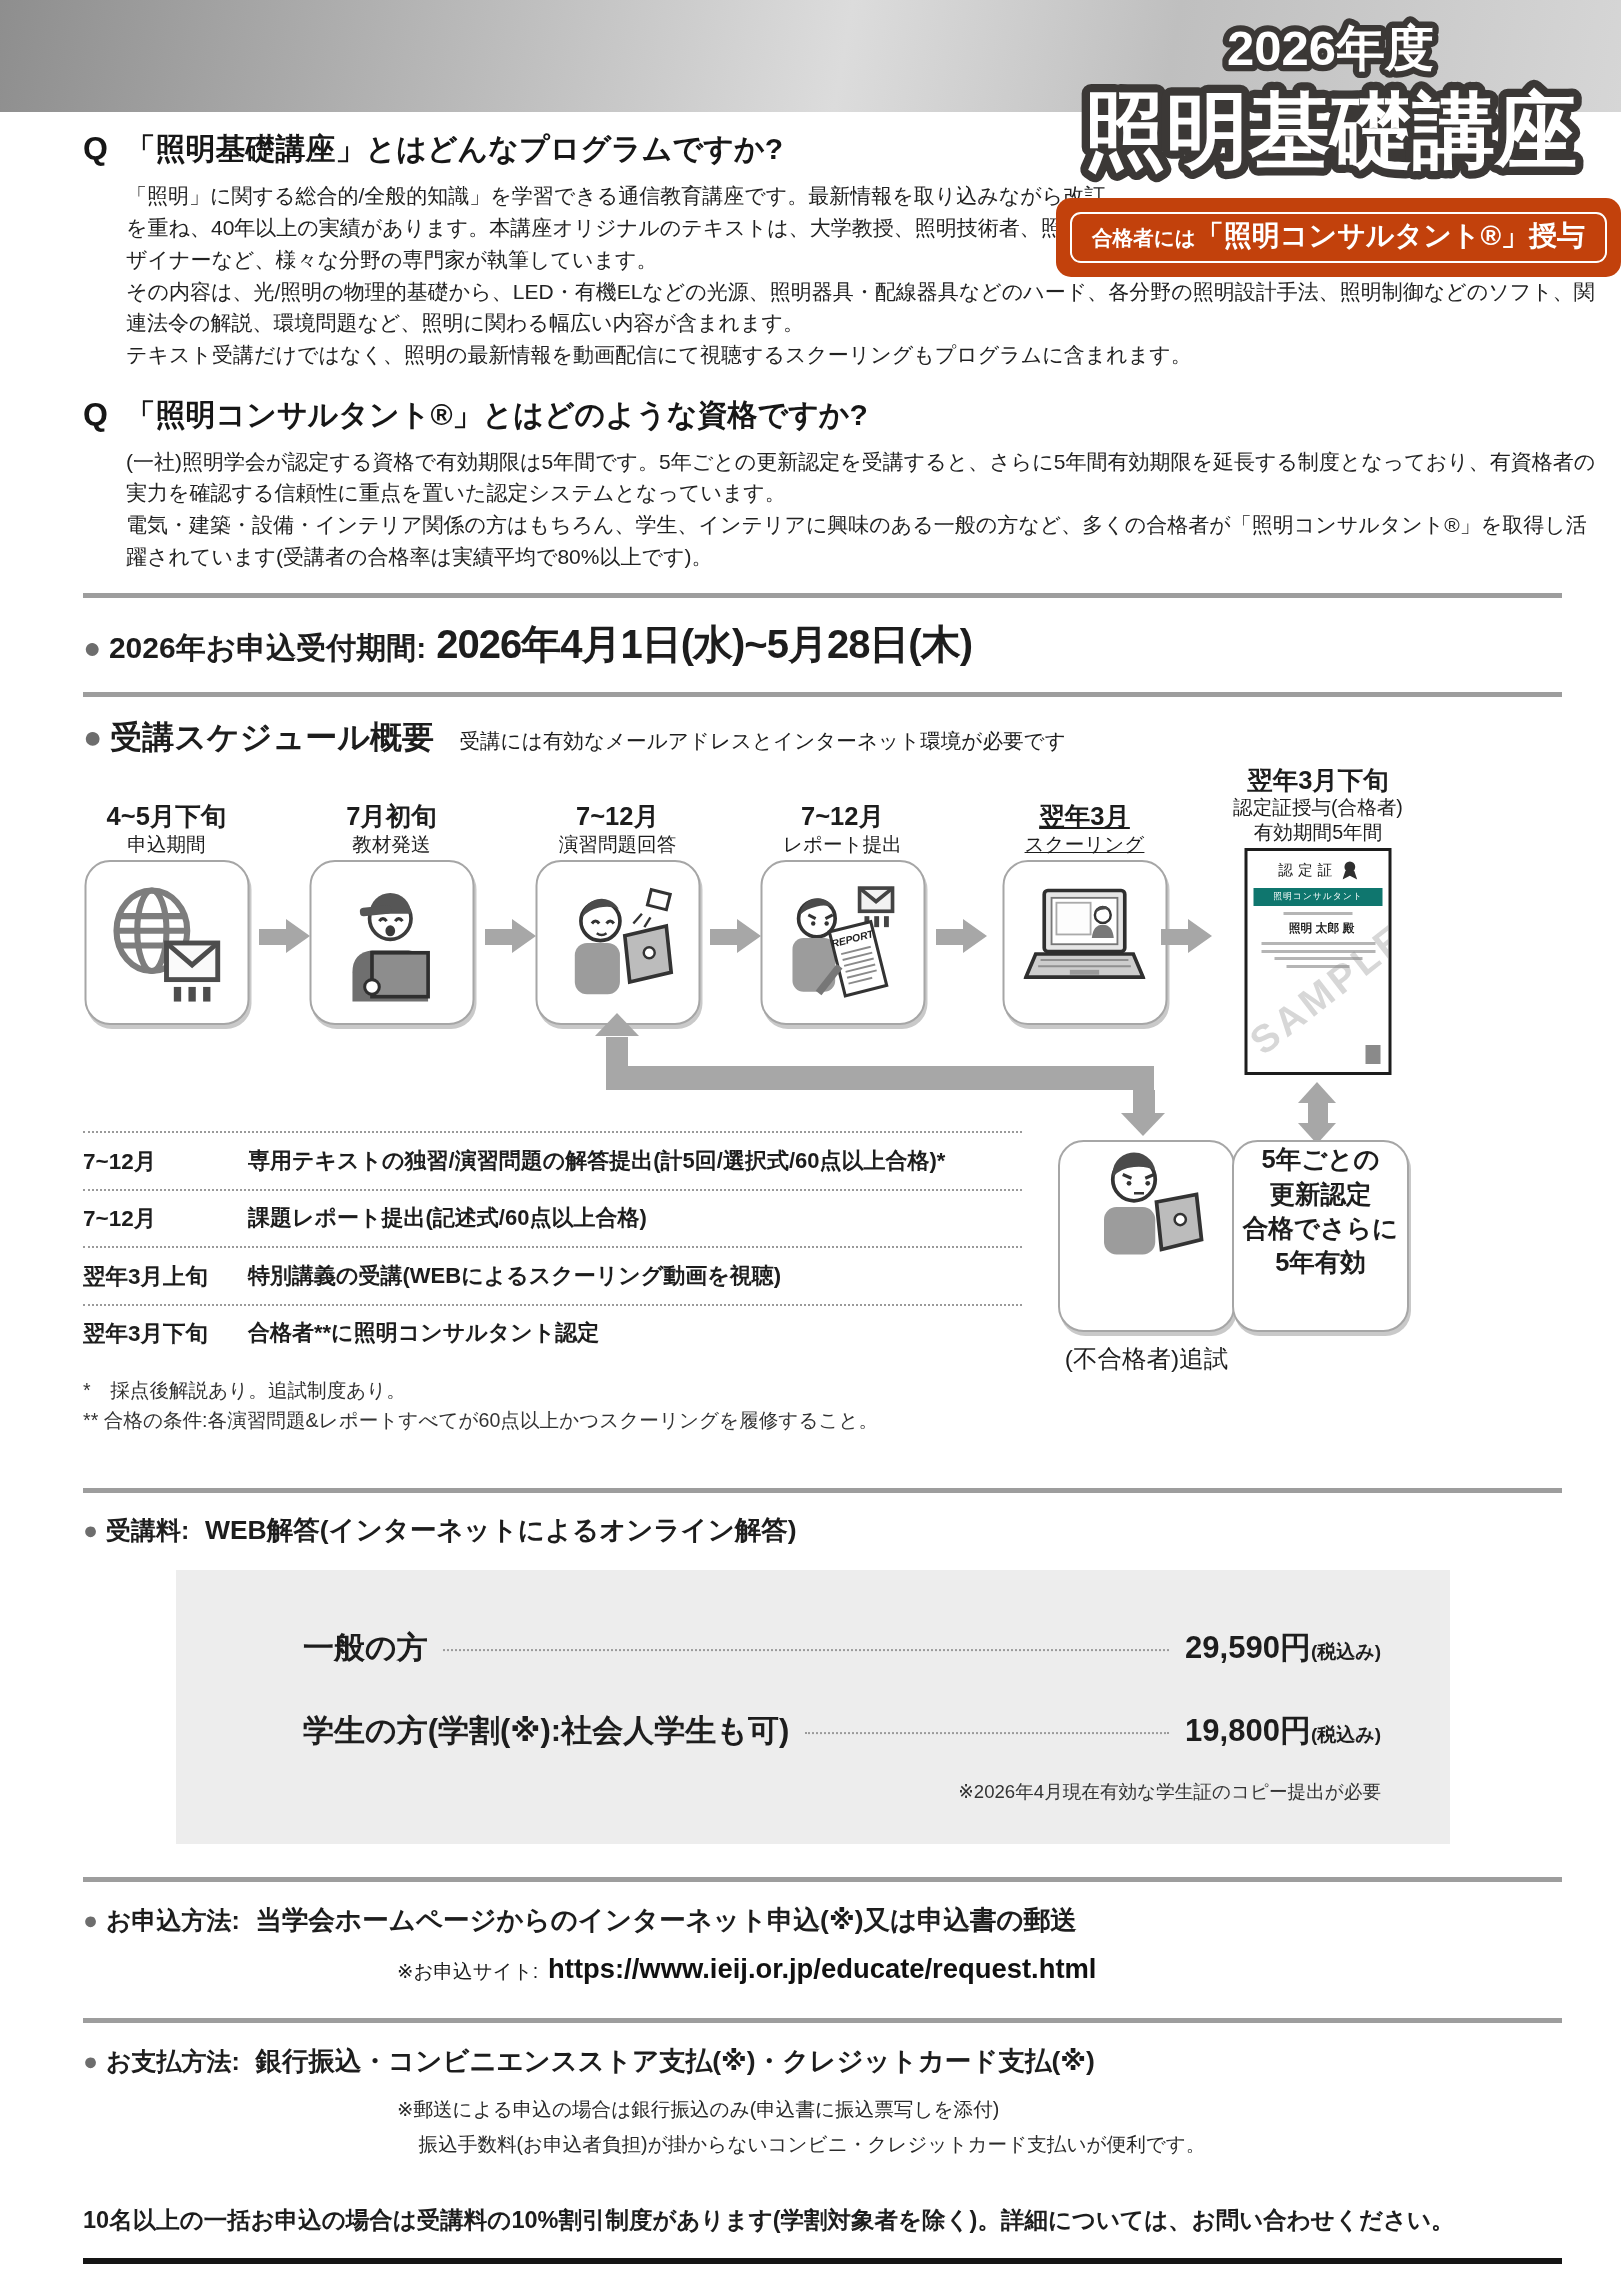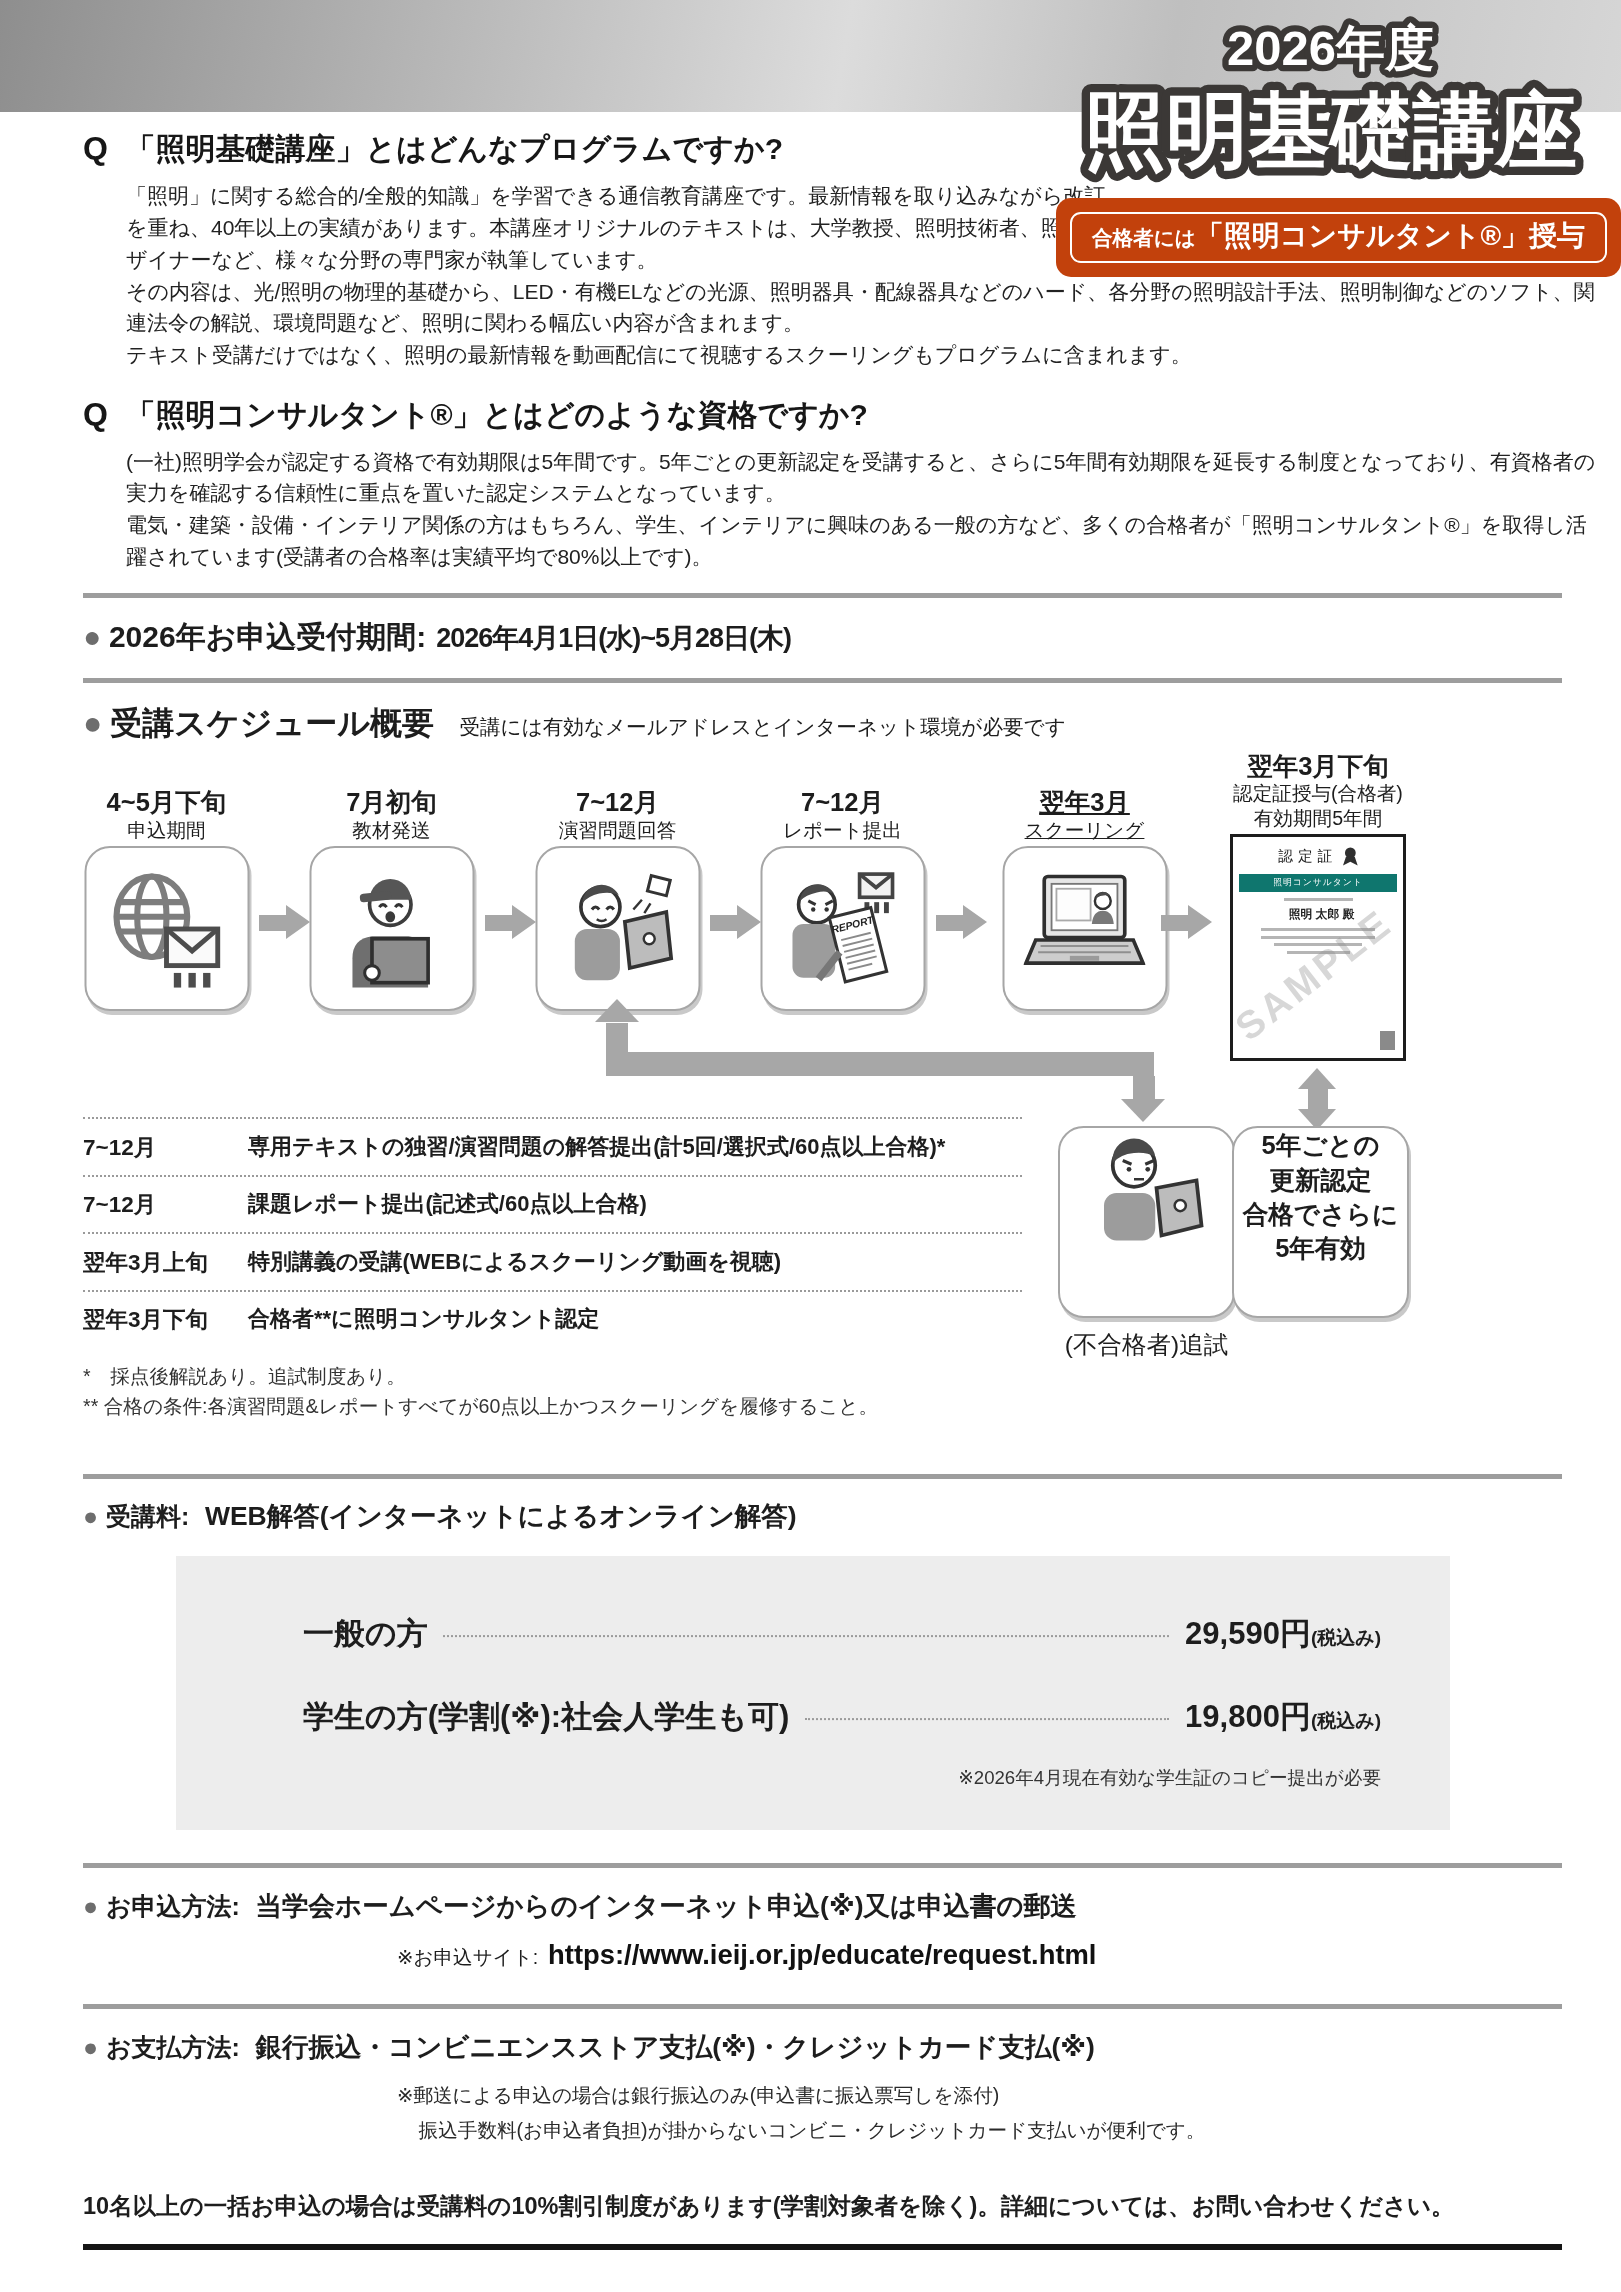--- a/index.html
+++ b/index.html
@@ -24,21 +24,21 @@
   .qhead .qmark{margin-right:17.6px;font-size:32px;}
   .qbody{font-size:21px;line-height:1.52;margin:9.8px 0 0 43px;color:#222;}
   .qbody p{margin:0;}
   .w-narrow{width:985px;}
   .w-full{width:1470px;}
   .rule{height:4.9px;background:#9d9d9d;width:1479px;margin:19.6px 0;}
   .bullet::before{content:"●";color:#6d6d6d;margin-right:7.8px;}
   
   .period-line{display:flex;align-items:baseline;margin:7.8px 0 5.9px 0;}
   .period-label{font-size:30px;font-weight:bold;}
-  .period-value{font-size:27px;font-weight:bold;margin-left:9.8px;letter-spacing:-1px;}
+  .period-value{font-size:40px;font-weight:bold;margin-left:9.8px;letter-spacing:-1px;}
   
   .sched-head{display:flex;align-items:baseline;margin-top:5.9px;}
   .sched-title{font-size:32px;font-weight:bold;}
   .sched-note{font-size:20.6px;margin-left:25.5px;}
   .flow{position:relative;height:698px;margin-top:9.8px;width:1479px;}
   .step{position:absolute;top:0;width:167px;text-align:center;}
   .step-head{height:86px;display:flex;flex-direction:column;justify-content:flex-end;}
   .step-period{font-size:25.5px;font-weight:bold;line-height:1.15;}
   .step-label{font-size:19.6px;line-height:1.25;}
   .pic{position:absolute;top:90px;left:50%;transform:translateX(-50%);width:161px;height:161px;
@@ -64,21 +64,21 @@
     border-left:19.6px solid transparent;border-right:19.6px solid transparent;border-top:21.6px solid #a7a7a7;}
   
   .sidebox{position:absolute;top:370px;width:173px;height:188px;background:#fff;
     border:2.9px solid #a6a6a6;border-radius:25.5px;box-shadow:2px 3.9px 0 #c9c9c9;
     display:flex;align-items:flex-start;justify-content:center;}
   .retest-box{left:975px;}
   .renewal-box{left:1149px;text-align:center;}
   .renewal-box .ln{display:block;font-size:25.5px;font-weight:bold;line-height:1.35;}
   .retest-caption{position:absolute;left:941px;top:572px;width:245px;text-align:center;font-size:24.5px;}
   
-  .cert{position:relative;width:176px;height:227px;margin:0 auto;background:#fff;border:3.9px solid #1d1d1d;
+  .cert{position:relative;width:147px;height:227px;margin:0 auto;background:#fff;border:3.9px solid #1d1d1d;
     overflow:hidden;text-align:center;box-sizing:border-box;}
   .cert-head{display:flex;align-items:center;justify-content:center;gap:5.9px;margin-top:9.8px;}
   .cert-title{font-size:14.7px;letter-spacing:4.9px;color:#222;}
   .cert-band{background:#0f766e;color:#fff;font-size:8.8px;padding:3px 0;margin:7.8px 5.9px 5.9px;letter-spacing:1px;}
   .cert-bar{height:2.9px;background:#b5b5b5;margin:4.9px auto;}
   .cert-name{font-size:11.8px;font-weight:bold;color:#222;margin:5.9px 0 3.9px;padding-left:7px;}
   .cert-seal{position:absolute;right:7.8px;bottom:7.8px;width:15.7px;height:19.6px;background:#8a8a8a;}
   .cert-watermark{position:absolute;left:-11.8px;top:116px;transform:rotate(-38deg);
     font-size:39px;font-weight:bold;color:rgba(140,140,140,0.35);letter-spacing:3.9px;}
   

